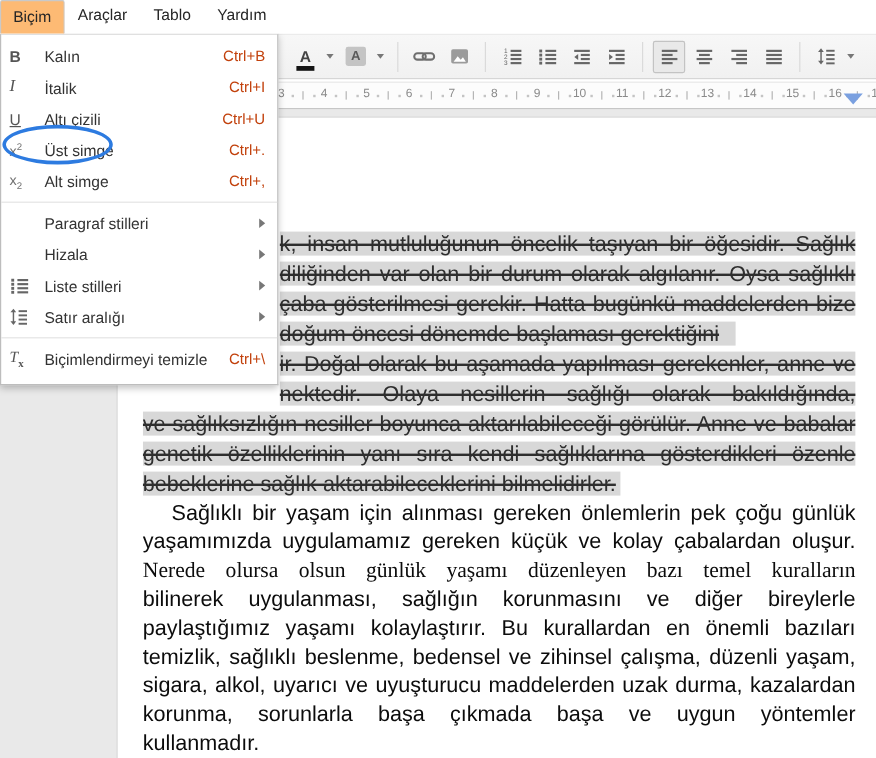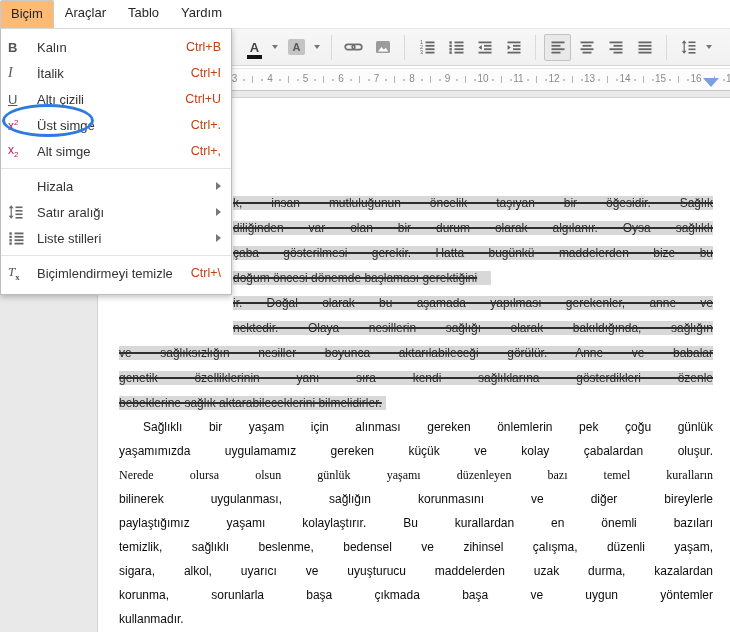--- a/index.html
+++ b/index.html
@@ -35,42 +35,42 @@
   .rnum{position:absolute;top:4px;width:14px;text-align:center;font-size:10px;color:#8a8a8a}
   .rtick{position:absolute;top:7px;width:1px;height:7px;background:#b5b5b5}
   .rdot{position:absolute;top:10px;width:2px;height:2px;background:#c4c4c4}
   #ruler-marker{position:absolute;left:703px;top:78px;width:0;height:0;z-index:5;
                 border-left:8px solid transparent;border-right:8px solid transparent;border-top:9px solid #7aa0e0}
 
   
   #doc-bg{position:absolute;left:0;top:90px;width:730px;height:542px;background:#e9e9e9;z-index:0}
   #page{position:absolute;left:97px;top:97px;width:633px;height:535px;background:#fff;z-index:1;
         border-left:1px solid #d2d2d2;border-top:1px solid #d2d2d2}
-  .docline{position:absolute;height:24px;overflow:hidden;font-size:12px;line-height:23px;color:#0c0c0c;z-index:6}
+  .docline{position:absolute;height:24px;overflow:hidden;font-size:18px;line-height:23px;color:#0c0c0c;z-index:6}
   .docline.stretch{text-align:justify;text-align-last:justify}
   .docline.indent{text-indent:24px}
   .sel{background:#d8d8d8;text-decoration:line-through;text-decoration-thickness:1.5px;color:#2e2e2e}
 
   
   #format-menu{position:absolute;left:0;top:28px;width:232px;background:#fff;z-index:30;box-sizing:border-box;
                border:1px solid #bdbdbd;border-top:1px solid #d9d9d9;box-shadow:0 2px 6px rgba(0,0,0,.25);
                padding:5px 0 8px;font-size:13px;color:#333}
   .mrow{height:26px;display:flex;align-items:center;position:relative;padding:0 10px 0 36px;cursor:default}
   .mrow.hl{background:#ededed}
   .micon{position:absolute;left:7px;top:0;width:24px;height:26px;display:flex;align-items:center;color:#555}
   .mlabel{flex:0 1 auto;white-space:nowrap}
   .mshortcut{margin-left:auto;color:#c2410c;font-size:12.5px}
   .msub{margin-left:auto;width:0;height:0;border-top:4px solid transparent;border-bottom:4px solid transparent;
         border-left:5px solid #777}
   .msep{height:1px;background:#e4e4e4;margin:4px 0}
   .mi-b{font-weight:bold;font-size:13px;color:#555}
   .mi-i{font-family:"Liberation Serif",serif;font-style:italic;font-size:14px;color:#555}
   .mi-u{text-decoration:underline;font-size:13px;color:#555}
   .mi-s{text-decoration:line-through;font-size:9.5px;color:#555;letter-spacing:.2px}
-  .mi-sup,.mi-sub{font-size:12px;color:#be185d}
+  .mi-sup,.mi-sub{font-size:12px;color:#737373}
   .mi-sup sup,.mi-sub sub{font-size:8px}
   .mi-tx{font-family:"Liberation Serif",serif;font-style:italic;font-size:13px;color:#555}
   .mi-tx sub{font-style:normal;font-weight:bold;font-size:9px}
 
   #annotation-ellipse{position:absolute;left:2px;top:104px;width:86px;height:27px;z-index:33;
                       border:3px solid #2d7be0;border-radius:50%;pointer-events:none}
 </style>
 </head>
 <body>
 
@@ -339,54 +339,59 @@
     <div class="mrow">
       <div class="micon">
         <span class="mi-sub">x<sub>2</sub></span>
       </div>
       <div class="mlabel">Alt simge</div>
       <div class="mshortcut">Ctrl+,</div>
     </div>
     <div class="msep"></div>
     <div class="mrow">
       <div class="micon"></div>
+      <div class="mlabel">Paragraf stilleri</div>
+      <div class="msub"></div>
+    </div>
+    <div class="mrow">
+      <div class="micon"></div>
       <div class="mlabel">Hizala</div>
-      <div class="msub"></div>
-    </div>
-    <div class="mrow">
-      <div class="micon">
-        <svg width="16" height="16" viewBox="0 0 16 16">
-          <rect x="7.5" y="2.5" width="7" height="1.6" fill="#666"></rect>
-          <rect x="7.5" y="6" width="7" height="1.6" fill="#666"></rect>
-          <rect x="7.5" y="9.5" width="7" height="1.6" fill="#666"></rect>
-          <rect x="7.5" y="13" width="7" height="1.6" fill="#666"></rect>
-          <rect x="2.6" y="3.5" width="1.2" height="9" fill="#666"></rect>
-          <path d="M.7 4.3h4.8L3.2 1.2z" fill="#666"></path>
-          <path d="M.7 11.7h4.8l-2.3 3.1z" fill="#666"></path>
-        </svg>
-      </div>
-      <div class="mlabel">Satır aralığı</div>
       <div class="msub"></div>
     </div>
     <div class="mrow">
       <div class="micon">
         <svg width="16" height="16" viewBox="0 0 16 16">
           <rect x="6.5" y="2.5" width="9" height="1.8" fill="#666"></rect>
           <rect x="6.5" y="5.9" width="9" height="1.8" fill="#666"></rect>
           <rect x="6.5" y="9.3" width="9" height="1.8" fill="#666"></rect>
           <rect x="6.5" y="12.7" width="9" height="1.8" fill="#666"></rect>
           <rect x="1.4" y="2.3" width="2.4" height="2.4" fill="#666"></rect>
           <rect x="1.4" y="5.7" width="2.4" height="2.4" fill="#666"></rect>
           <rect x="1.4" y="9.1" width="2.4" height="2.4" fill="#666"></rect>
           <rect x="1.4" y="12.4" width="2.4" height="2.4" fill="#666"></rect>
         </svg>
       </div>
       <div class="mlabel">Liste stilleri</div>
       <div class="msub"></div>
     </div>
+    <div class="mrow">
+      <div class="micon">
+        <svg width="16" height="16" viewBox="0 0 16 16">
+          <rect x="7.5" y="2.5" width="7" height="1.6" fill="#666"></rect>
+          <rect x="7.5" y="6" width="7" height="1.6" fill="#666"></rect>
+          <rect x="7.5" y="9.5" width="7" height="1.6" fill="#666"></rect>
+          <rect x="7.5" y="13" width="7" height="1.6" fill="#666"></rect>
+          <rect x="2.6" y="3.5" width="1.2" height="9" fill="#666"></rect>
+          <path d="M.7 4.3h4.8L3.2 1.2z" fill="#666"></path>
+          <path d="M.7 11.7h4.8l-2.3 3.1z" fill="#666"></path>
+        </svg>
+      </div>
+      <div class="mlabel">Satır aralığı</div>
+      <div class="msub"></div>
+    </div>
     <div class="msep"></div>
     <div class="mrow">
       <div class="micon">
         <span class="mi-tx">T<sub>x</sub></span>
       </div>
       <div class="mlabel">Biçimlendirmeyi temizle</div>
       <div class="mshortcut">Ctrl+\</div>
     </div>
   </div>
 <div id="annotation-ellipse" style="border-color: rgb(45, 123, 224);"></div>

